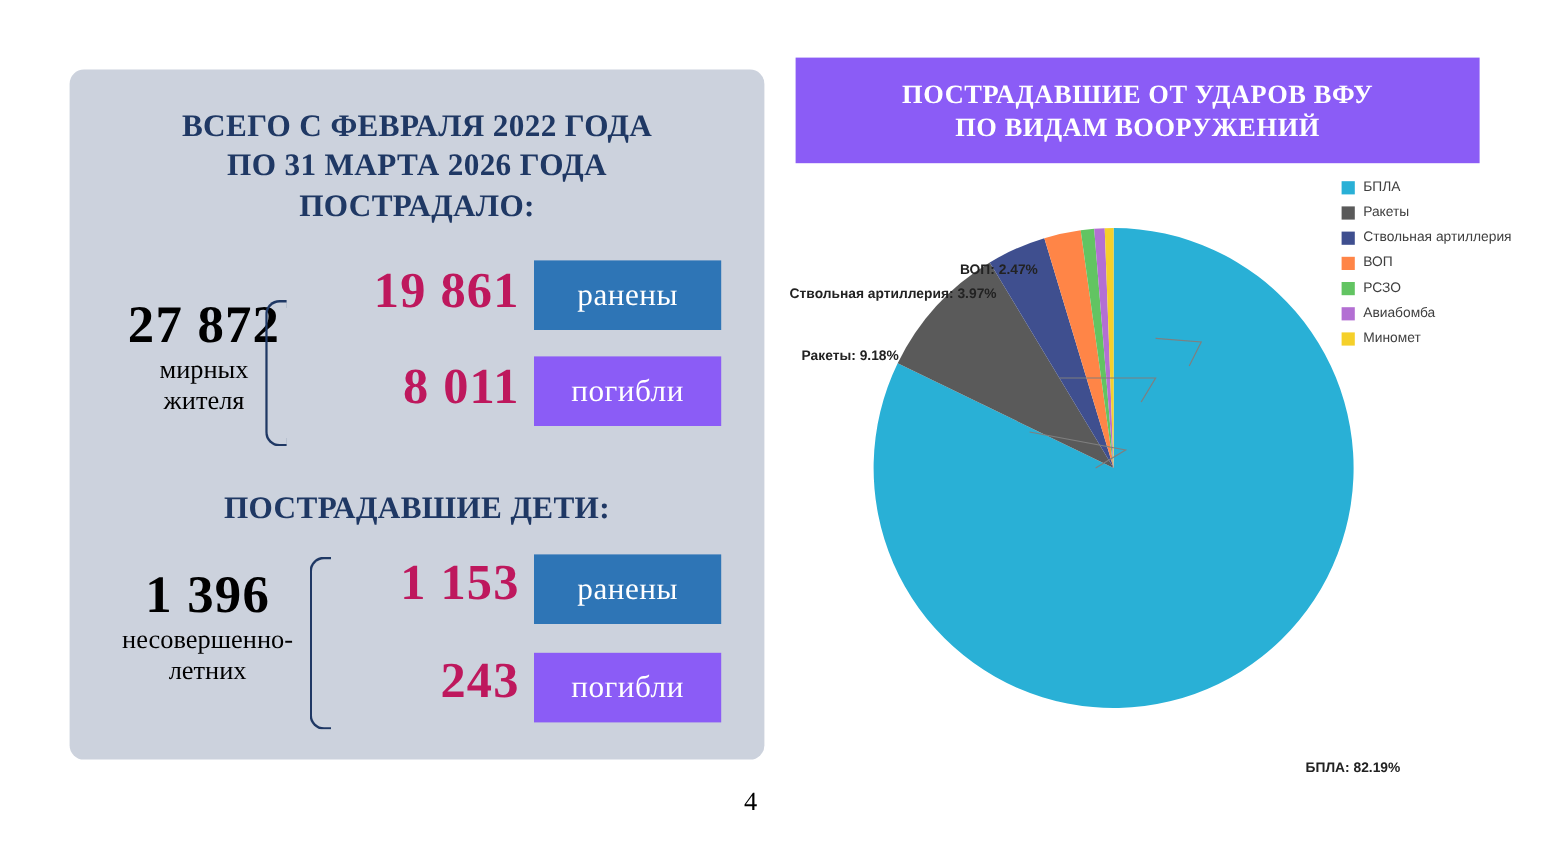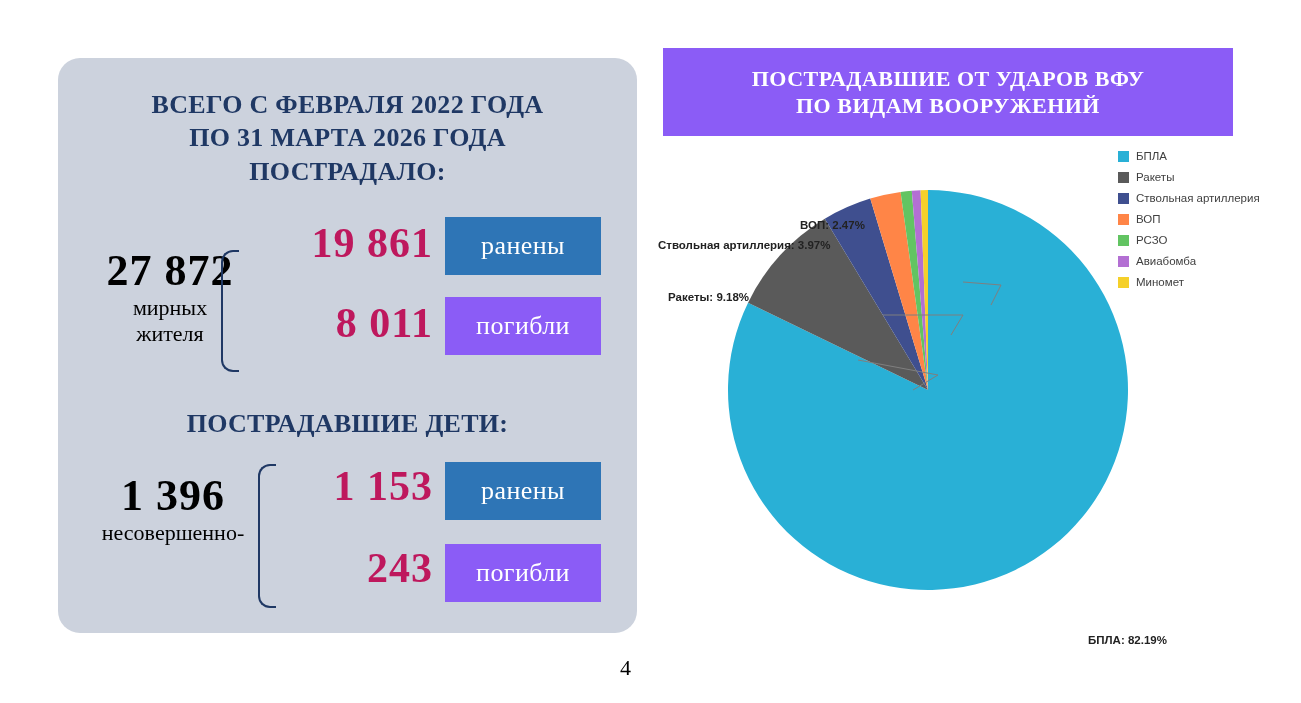--- a/index.html
+++ b/index.html
@@ -16,21 +16,21 @@
   }
 
   
   #left-panel {
     position: absolute;
     left: 58px;
     top: 58px;
     width: 579px;
     height: 575px;
     background: #ccd2dd;
-    border-radius: 22px;
+    border-radius: 12px;
   }
 
   .panel-title {
     position: absolute;
     left: 0;
     width: 100%;
     text-align: center;
     color: #1f3864;
     font-weight: bold;
     font-size: 26px;
@@ -182,20 +182,21 @@
   <div class="pill blue" style="left:387px; top:159px;">ранены</div>
 
   <div class="stat-number" style="left:190px; top:241px; width:185px;">8 011</div>
   <div class="pill navy" style="left:387px; top:239px;">погибли</div>
 
   <div class="panel-title" id="title-children">ПОСТРАДАВШИЕ ДЕТИ:</div>
 
   <div class="big-number" style="left:10px; top:412px; width:210px;">1 396</div>
   <div class="sub-label" style="left:0px; top:462px; width:230px;">
     <div>несовершенно-</div>
+    <div>летних</div>
   </div>
 
   <div class="bracket" style="left:200px; top:406px; height:140px;"></div>
 
   <div class="stat-number" style="left:215px; top:404px; width:160px;">1 153</div>
   <div class="pill blue" style="left:387px; top:404px;">ранены</div>
 
   <div class="stat-number" style="left:215px; top:486px; width:160px;">243</div>
   <div class="pill navy" style="left:387px; top:486px;">погибли</div>
 </div>

